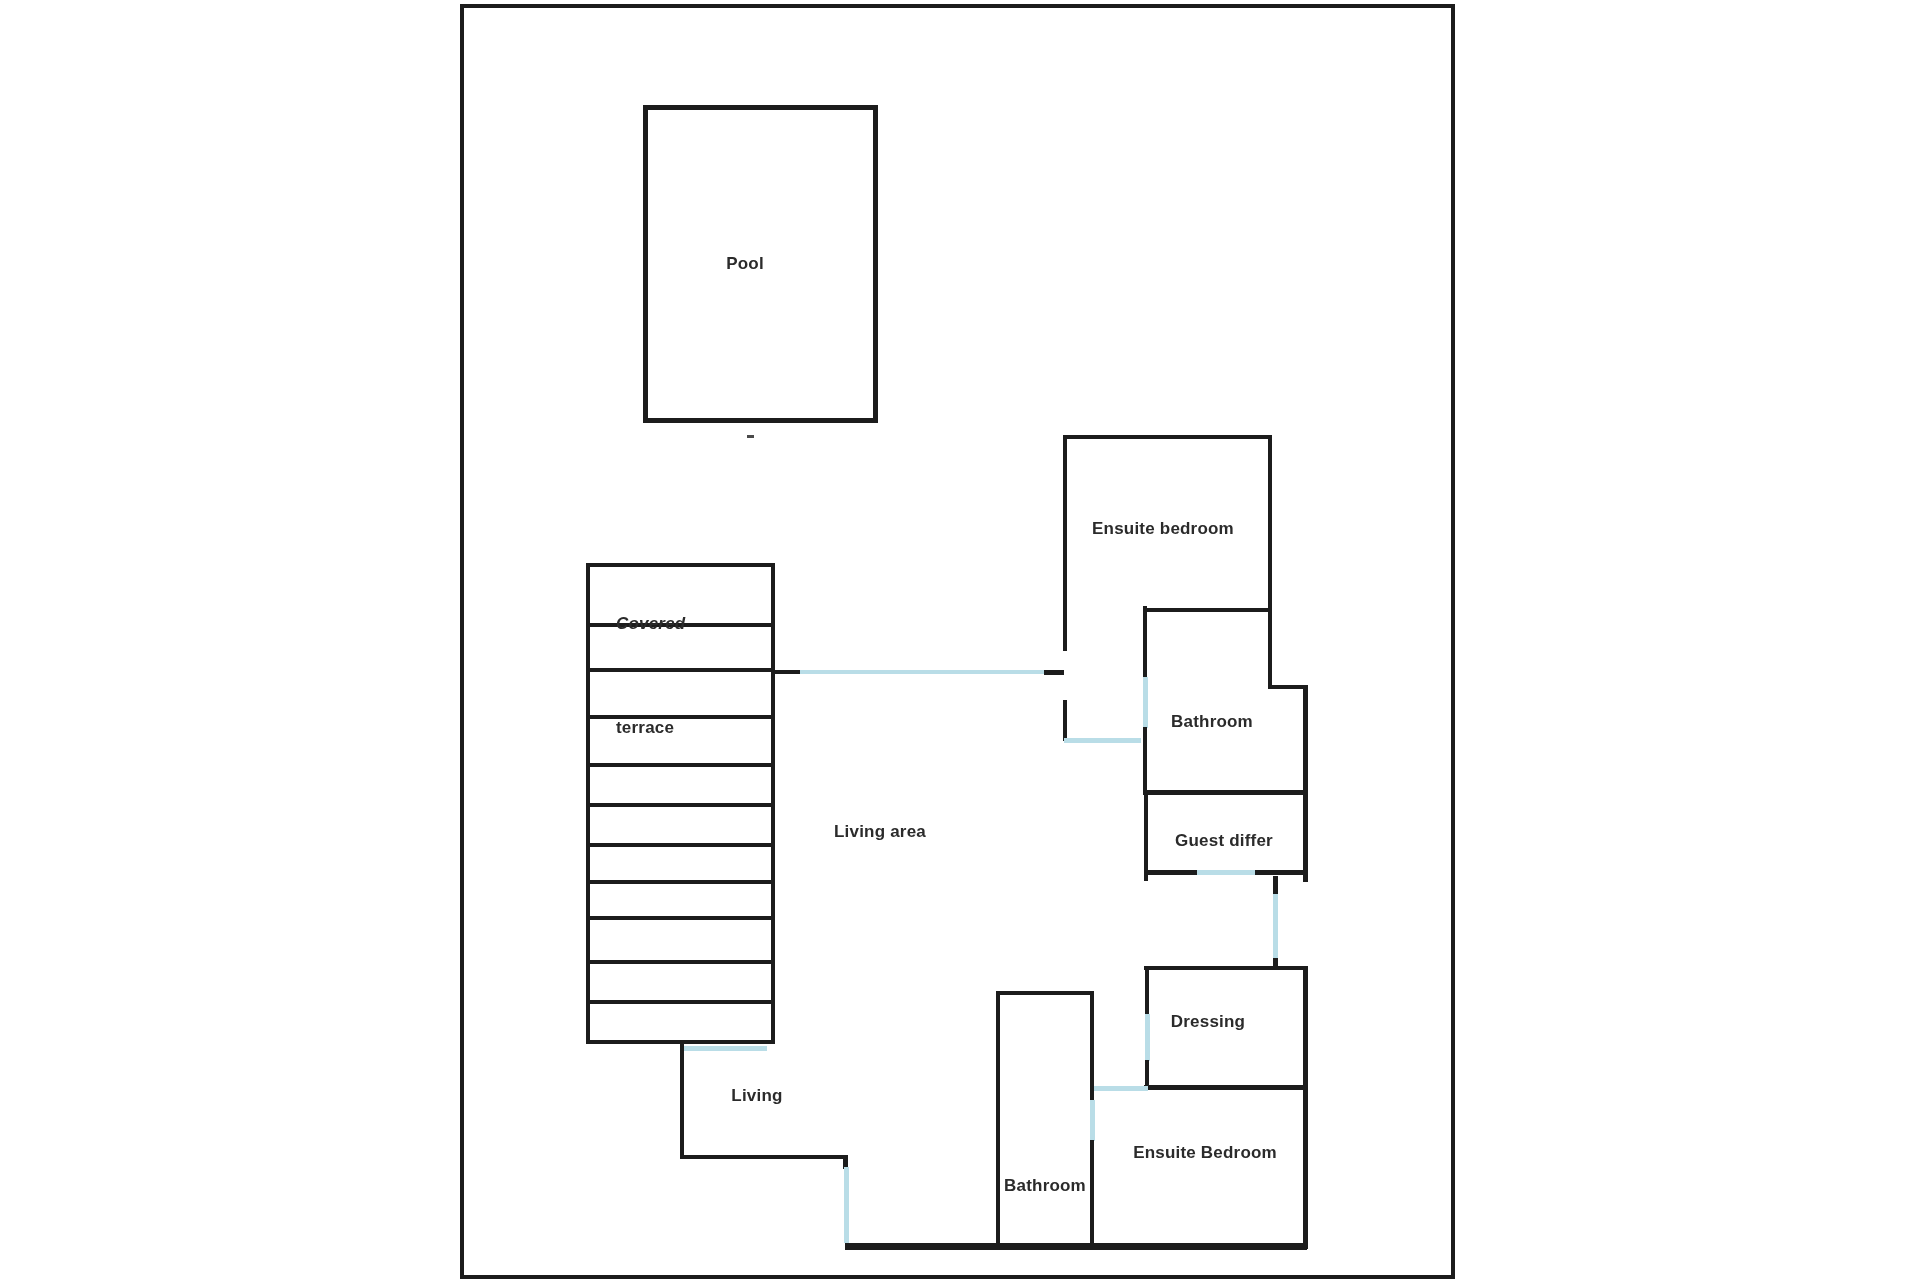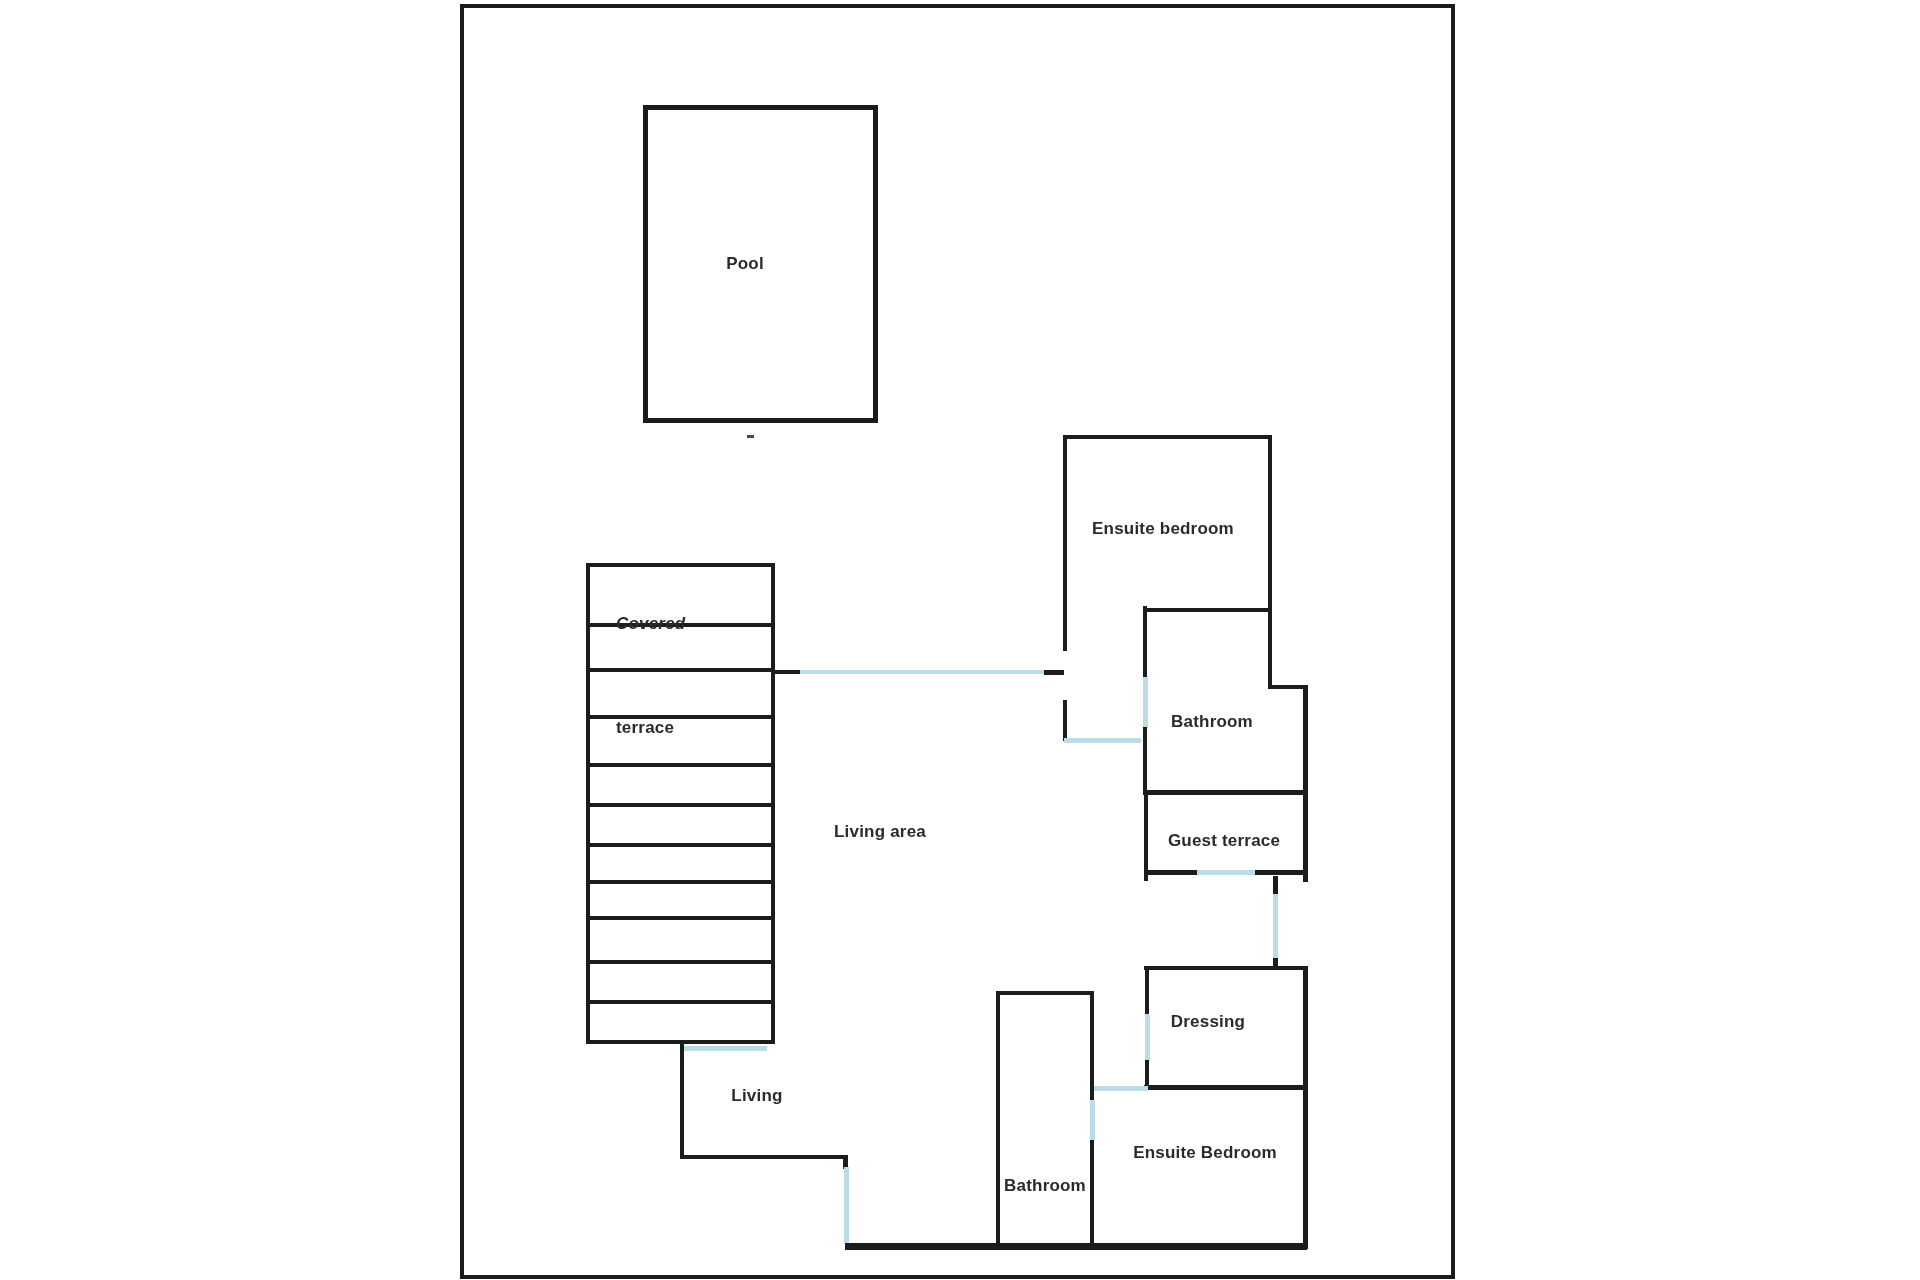--- a/index.html
+++ b/index.html
@@ -126,21 +126,21 @@
   <div class="label label-left" style="left:616px; top:690px;margin-top:38px;">terrace</div>
 
   <div class="label" style="left:880px; top:832px;text-align:center;">Living area</div>
 
   <div class="label" style="left:757px; top:1096px;">Living</div>
 
   <div class="label" style="left:1163px; top:529px;">Ensuite bedroom</div>
 
   <div class="label" style="left:1212px; top:722px;">Bathroom</div>
 
-  <div class="label" style="left:1224px; top:841px;">Guest terrace</div>
+  <div class="label" style="left:1224px; top:841px;">Guest differ</div>
 
   <div class="label" style="left:1208px; top:1022px;">Dressing</div>
 
   <div class="label" style="left:1205px; top:1153px;">Ensuite Bedroom</div>
 
   <div class="label" style="left:1045px; top:1186px;">Bathroom</div>
 
 </div>
 
 </body></html>

